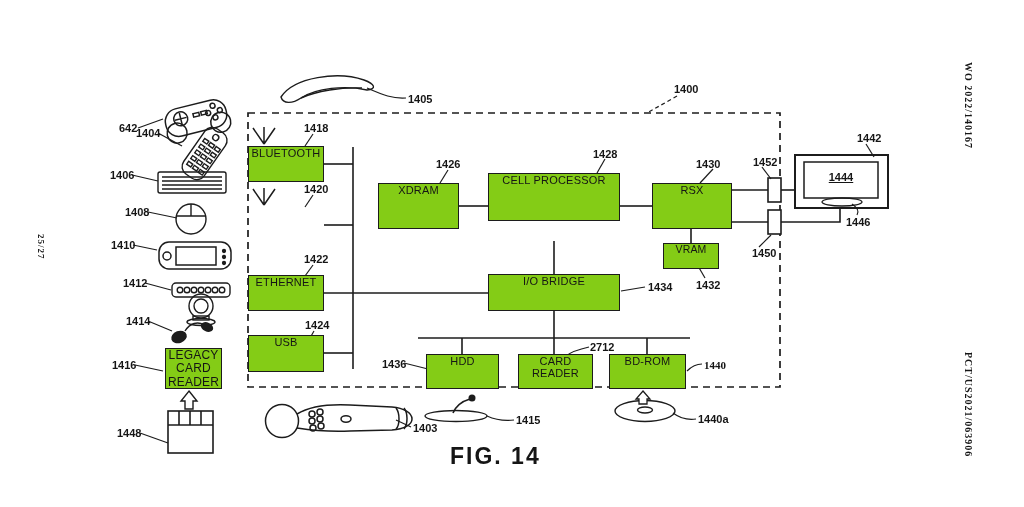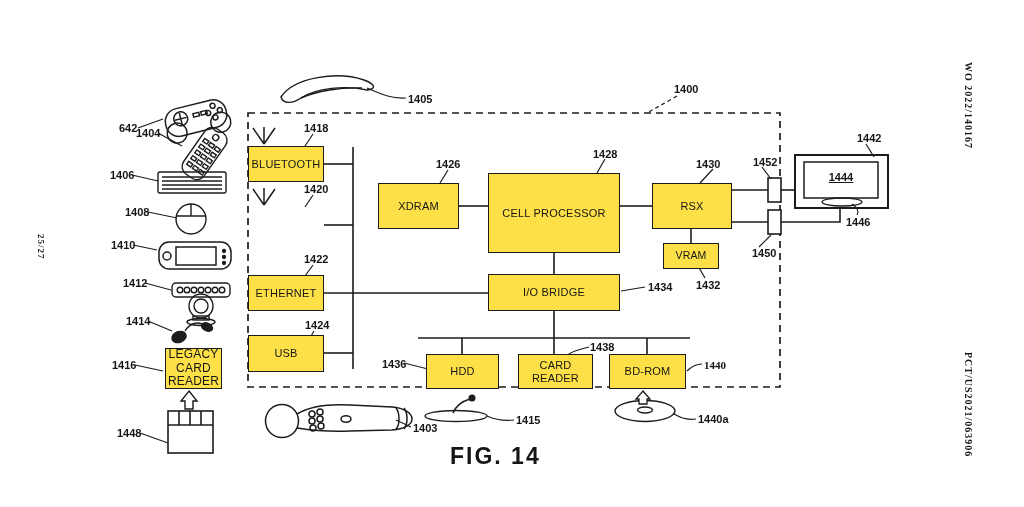--- a/index.html
+++ b/index.html
@@ -1,20 +1,20 @@
 <!DOCTYPE html>
 <html><head>
 <meta charset="utf-8">
 <style>
   html,body{margin:0;padding:0;background:#fff;}
   .page{position:relative;width:1024px;height:507px;background:#fff;overflow:hidden;
         font-family:"Liberation Sans",sans-serif;color:#151515;}
   svg.art{position:absolute;left:0;top:0;}
-  .block{position:absolute;display:flex;align-items:center;justify-content:center;
-         text-align:center;background:#fde047;border:1.7px solid #1c1c1c;
+  .block{position:absolute;display:flex;align-items:flex-start;justify-content:center;
+         text-align:center;background:#84cc16;border:1.7px solid #1c1c1c;
          font-size:11px;letter-spacing:.2px;line-height:1.12;box-sizing:border-box;}
   .ref{position:absolute;font-weight:bold;font-size:11px;white-space:nowrap;}
   .vtext{position:absolute;font-family:"Liberation Serif",serif;font-weight:bold;
          font-size:10px;writing-mode:vertical-rl;text-orientation:sideways;
          letter-spacing:1px;white-space:nowrap;}
   .caption{position:absolute;left:450px;top:443px;font-size:23px;font-weight:bold;
            letter-spacing:2px;}
   .screenref{position:absolute;left:820px;top:171px;width:42px;text-align:center;
              font-weight:bold;font-size:11px;text-decoration:underline;}
 </style>
@@ -218,21 +218,21 @@
     </div>
   <div class="block" style="left:248px;top:275px;width:76px;height:36px;">
       <span>ETHERNET</span>
     </div>
   <div class="block" style="left:248px;top:335px;width:76px;height:37px;">
       <span>USB</span>
     </div>
   <div class="block" style="left:378px;top:183px;width:81px;height:46px;">
       <span>XDRAM</span>
     </div>
-  <div class="block" style="left:488px;top:173px;width:132px;height:80px;">
+  <div class="block" style="left:488px;top:173px;width:132px;height:48px;">
       <span>CELL PROCESSOR</span>
     </div>
   <div class="block" style="left:652px;top:183px;width:80px;height:46px;">
       <span>RSX</span>
     </div>
   <div class="block" style="left:663px;top:243px;width:56px;height:26px;font-size:10.5px;">
       <span>VRAM</span>
     </div>
   <div class="block" style="left:488px;top:274px;width:132px;height:37px;">
       <span>I/O BRIDGE</span>
@@ -266,21 +266,21 @@
   <div class="ref" style="left:304px;top:122px;">1418</div>
   <div class="ref" style="left:304px;top:183px;">1420</div>
   <div class="ref" style="left:304px;top:253px;">1422</div>
   <div class="ref" style="left:305px;top:319px;">1424</div>
   <div class="ref" style="left:436px;top:158px;">1426</div>
   <div class="ref" style="left:593px;top:148px;">1428</div>
   <div class="ref" style="left:696px;top:158px;text-align:center;">1430</div>
   <div class="ref" style="left:696px;top:279px;">1432</div>
   <div class="ref" style="left:648px;top:281px;">1434</div>
   <div class="ref" style="left:382px;top:358px;">1436</div>
-  <div class="ref" style="left:590px;top:341px;">1438</div>
+  <div class="ref" style="left:590px;top:341px;">2712</div>
   <div class="ref" style="left:704px;top:359px;font-family:Liberation Serif, serif;">1440</div>
   <div class="ref" style="left:698px;top:413px;">1440a</div>
   <div class="ref" style="left:857px;top:132px;">1442</div>
   <div class="ref" style="left:846px;top:216px;">1446</div>
   <div class="ref" style="left:752px;top:247px;">1450</div>
   <div class="ref" style="left:753px;top:156px;">1452</div>
   <div class="screenref">1444</div>
 
   <div class="caption">FIG. 14</div>
   <div class="vtext" style="left:963px;top:62px;">WO 2022/140167</div>

